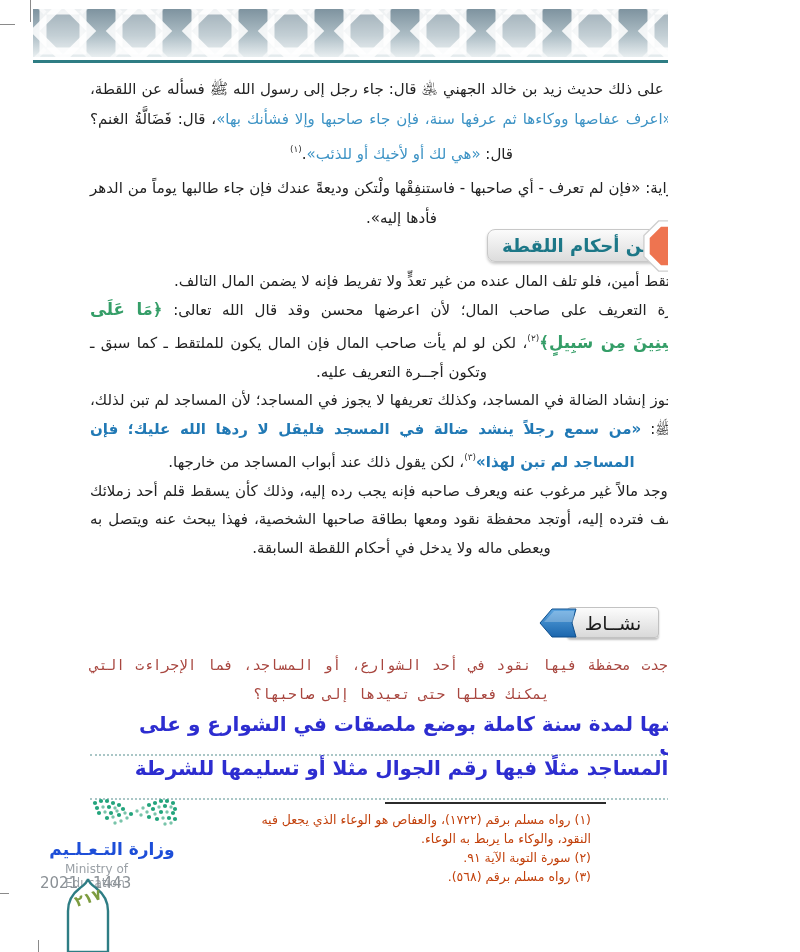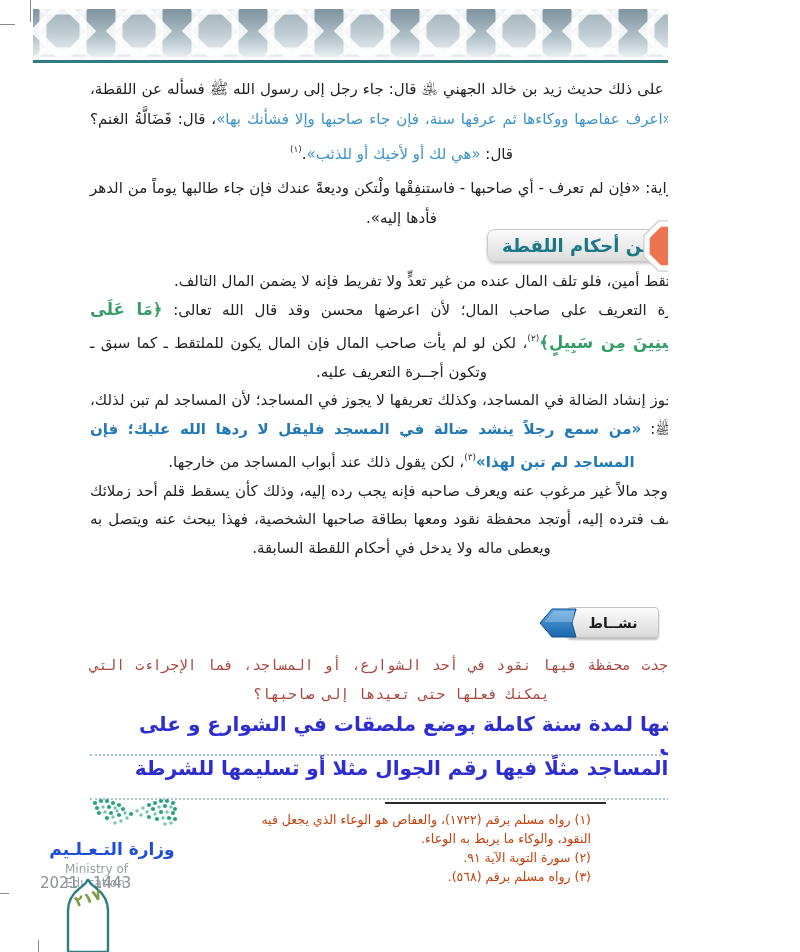--- a/index.html
+++ b/index.html
@@ -32,21 +32,21 @@
   .rulings{top:267px;font-size:15px;line-height:28.5px;}
   .rulings .item{text-align:justify;text-align-last:center;}
   .rulings .item.one-line{text-align:right;text-align-last:right;}
   .num{font-weight:bold;}
   .quran{color:var(--quran_green);font-weight:bold;font-size:16.5px;}
   .hadith-bold{color:var(--hadith_blue_bold);font-weight:bold;}
   
   .act-tab{position:absolute;left:567px;top:607px;width:92px;height:31px;
     background:linear-gradient(#fcfcfc,#d9d9d9);border:1px solid #c2c2c2;border-radius:4px;
     box-shadow:0 2px 2px rgba(0,0,0,.25);display:flex;align-items:center;justify-content:center;}
-  .act-tab .lbl{font-weight:bold;font-size:14px;color:#1b1b1b;}
+  .act-tab .lbl{font-weight:normal;font-size:19px;color:#1b1b1b;}
   .act-arrow{position:absolute;left:-30px;top:-3px;width:40px;height:36px;}
   .question{top:652px;color:var(--question_red);font-size:14.5px;line-height:29px;
     text-align:justify;text-align-last:center;font-family:Liberation Mono, monospace;}
   .answers{top:712px;}
   .answer-line{height:44px;border-bottom:2px dotted #a9c6c6;display:flex;
     justify-content:center;color:var(--answer_blue);font-weight:bold;font-size:20px;padding-bottom:2px;}
   
   .fn-sep{position:absolute;left:385px;top:802px;width:221px;height:2px;background:#2b2b2b;}
   .footnotes{position:absolute;right:77px;left:230px;top:810px;direction:rtl;text-align:right;
     font-size:12.5px;line-height:19px;color:#c2410c;}

